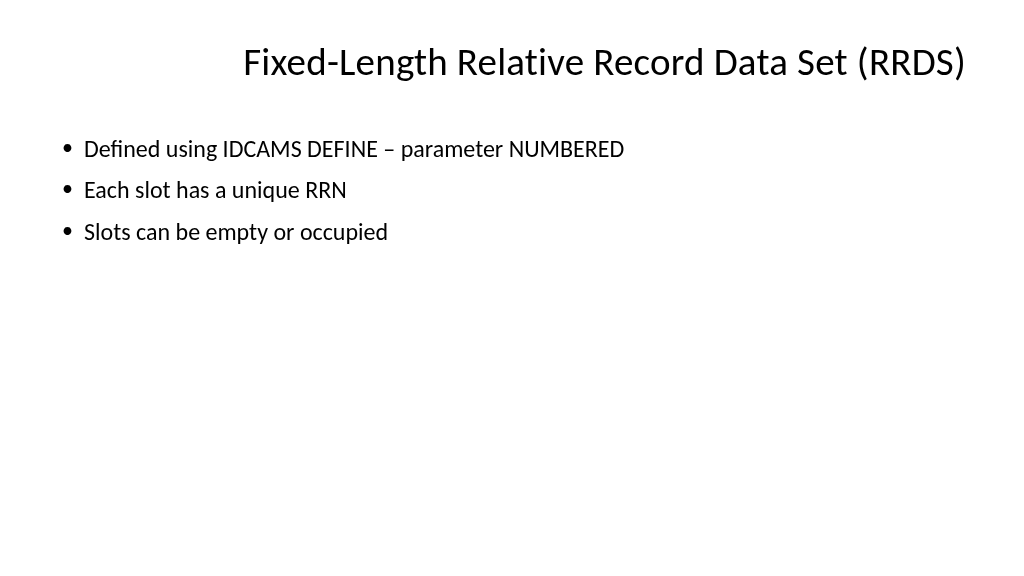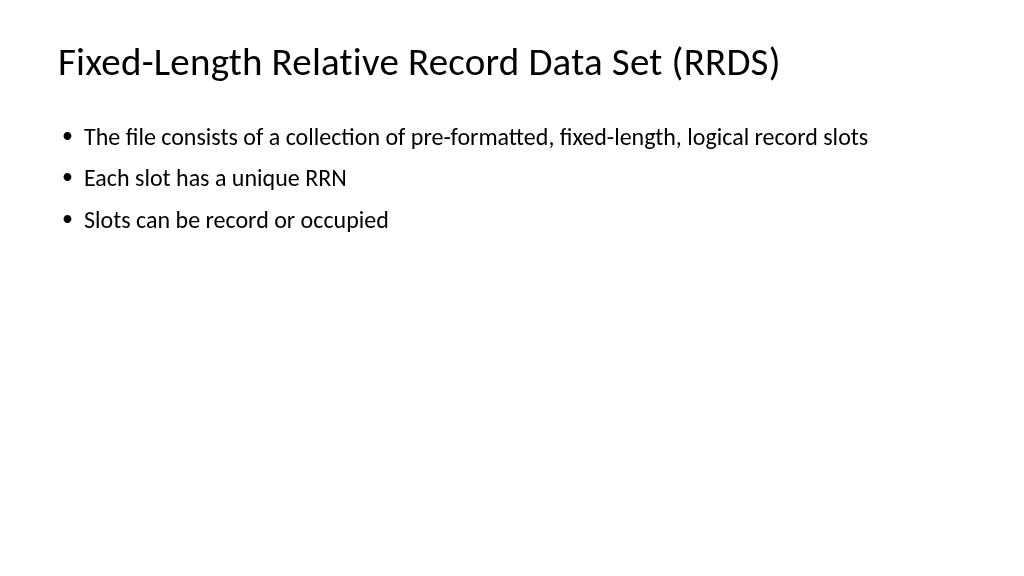--- a/index.html
+++ b/index.html
@@ -12,22 +12,22 @@
       height: 576px;
       background: #ffffff;
       font-family: Calibri, 'Segoe UI', Arial, sans-serif;
       color: #000000;
       padding: 38px 58px;
       overflow: hidden;
     }
     .slide-title {
       font-size: 39px;
       font-weight: 400;
-      text-align: left;
-      margin-bottom: 36px;
+      text-align: right;
+      margin-bottom: 48px;
       letter-spacing: 0.2px;
     }
     .bullet-list {
       list-style: none;
       padding-left: 0;
     }
     .bullet-item {
       font-size: 24px;
       line-height: 1.35;
       margin-bottom: 9px;
@@ -41,16 +41,16 @@
       top: 0;
       font-size: 22px;
     }
   </style>
 </head>
 <body>
 
 <h1 class="slide-title">Fixed-Length Relative Record Data Set (RRDS)</h1>
 
 <ul class="bullet-list">
-  <li class="bullet-item">The file consists of a collection of pre-formatted, fixed-length, logical record slots</li>
+  <li class="bullet-item">Defined using IDCAMS DEFINE – parameter NUMBERED</li>
   <li class="bullet-item">Each slot has a unique RRN</li>
-  <li class="bullet-item">Slots can be record or occupied</li>
+  <li class="bullet-item">Slots can be empty or occupied</li>
 </ul>
 
 </body></html>

